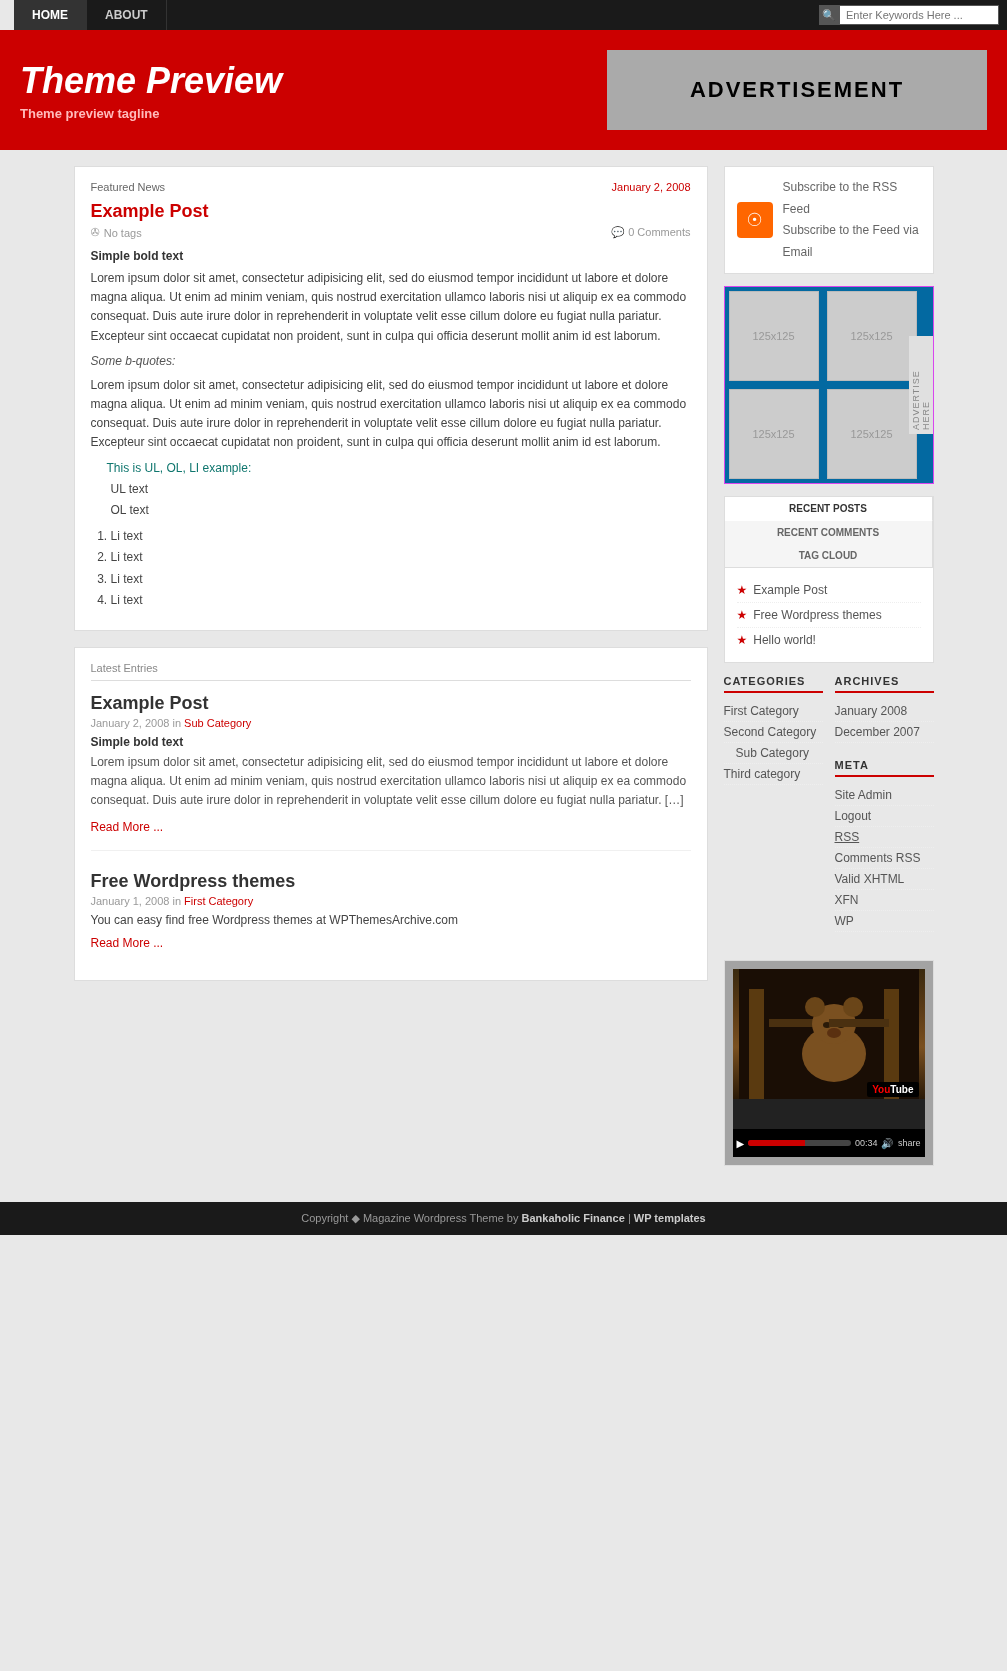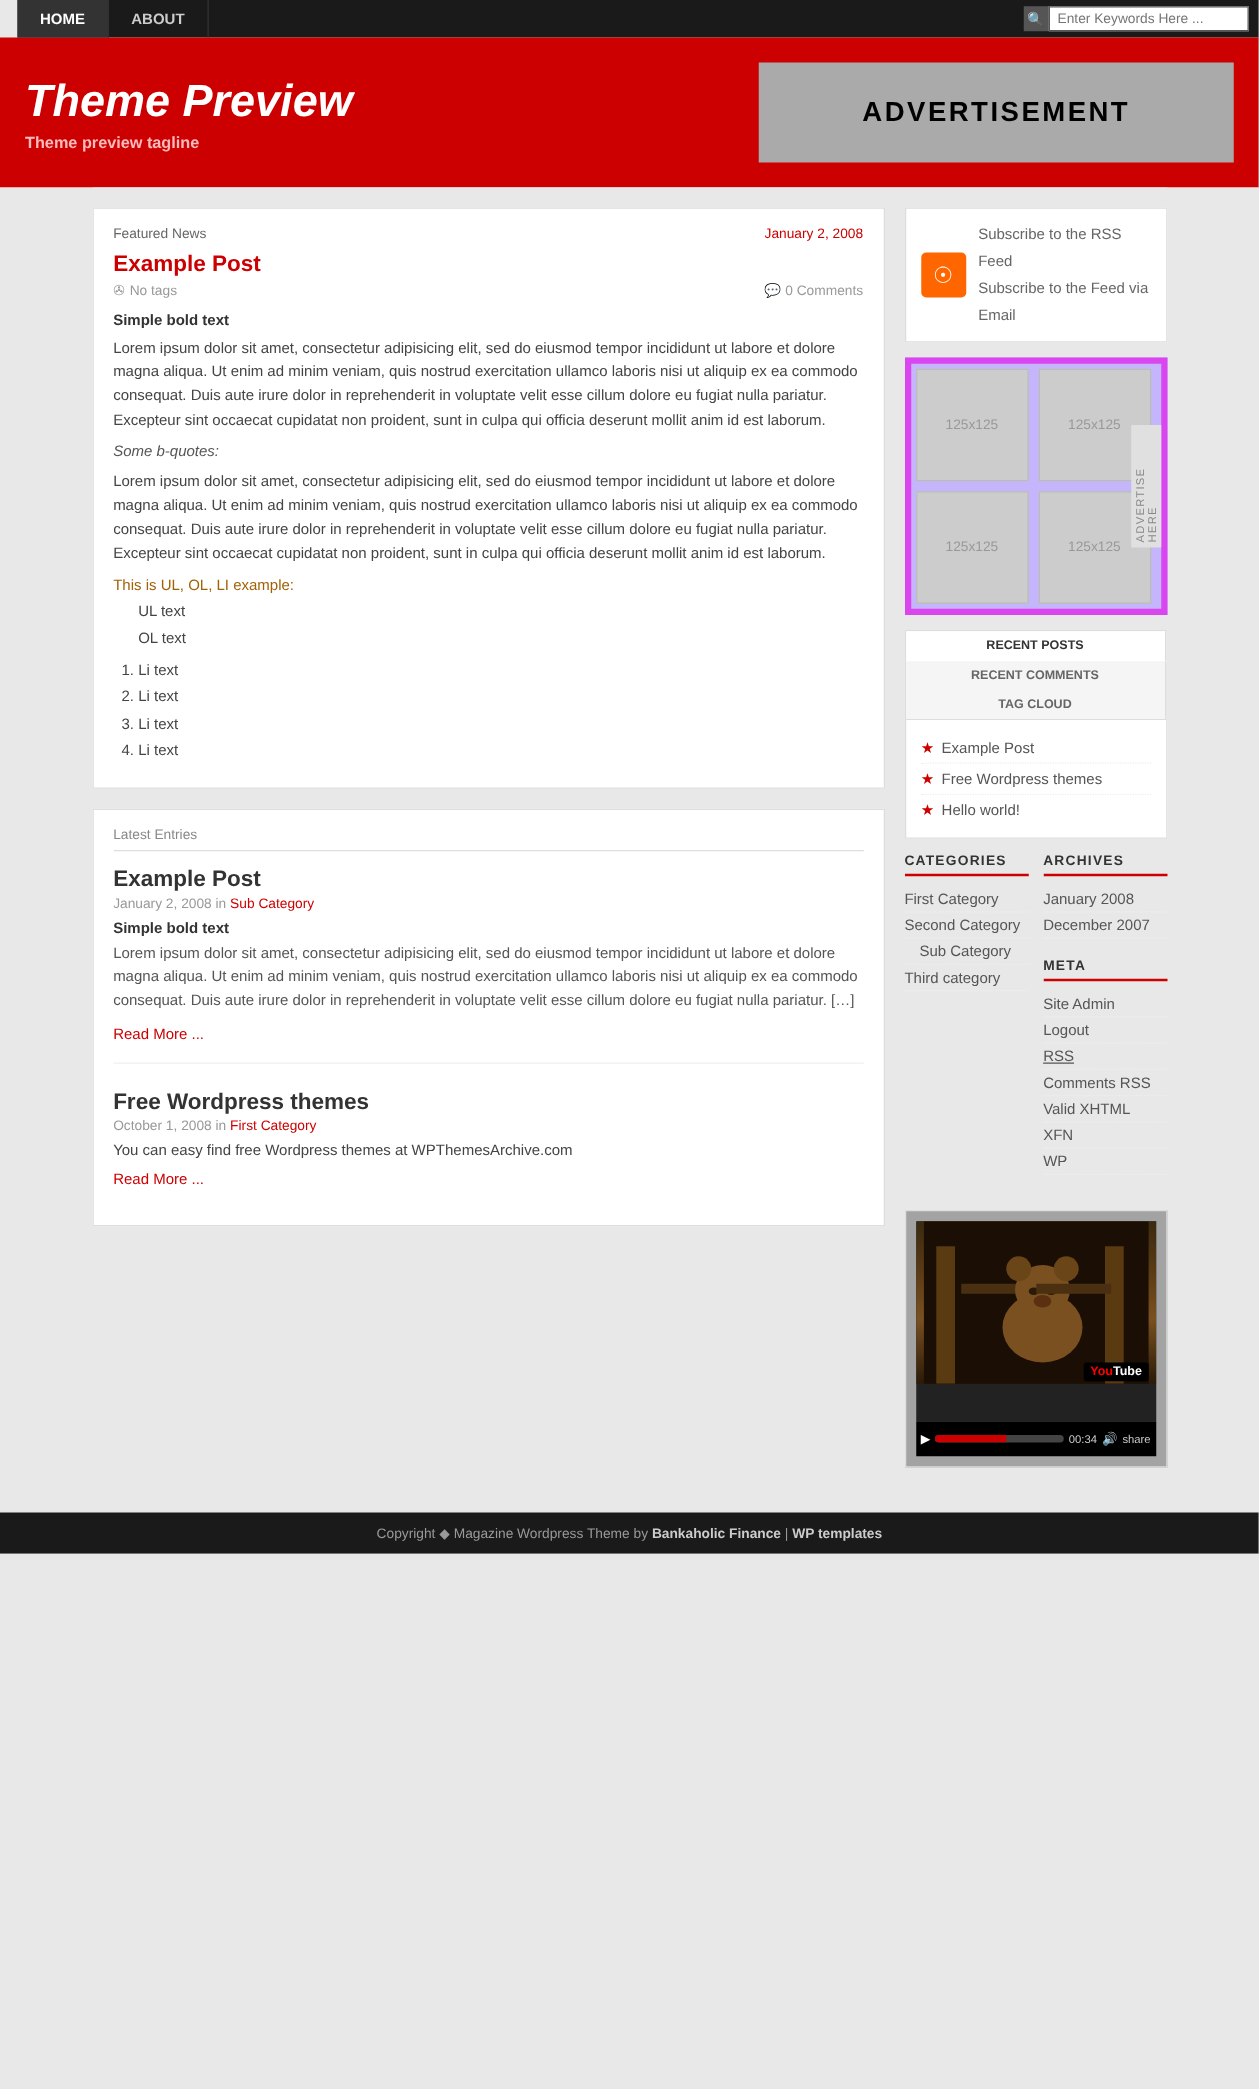--- a/index.html
+++ b/index.html
@@ -115,21 +115,21 @@
     }
     .featured-label { font-size: 11px; color: #666; }
     .featured-date { color: #c00; font-size: 11px; }
     .post-title { color: #c00; font-size: 18px; font-weight: bold; text-decoration: none; display: block; margin-bottom: 4px; }
     .post-meta { display: flex; justify-content: space-between; font-size: 11px; color: #999; margin-bottom: 10px; }
     .post-meta-left { display: flex; align-items: center; gap: 4px; }
     .post-bold { font-weight: bold; font-size: 12px; color: #333; margin: 8px 0 6px; }
     .post-body { font-size: 12px; color: #444; line-height: 1.6; margin-bottom: 8px; }
     .post-blockquote { font-size: 12px; color: #555; margin: 4px 0 8px 0; font-style: italic; }
     .post-list { font-size: 12px; color: #444; margin: 4px 0 4px 20px; line-height: 1.8; }
-    .post-list-label { font-size: 12px; color: #a16207; margin: 8px 0 4px; }
+    .post-list-label { font-size: 12px; color: #0f766e; margin: 8px 16px 4px; }
 
     
     #latest-entries { background: #fff; border: 1px solid #ddd; padding: 14px 16px; }
     .section-label { font-size: 11px; color: #888; border-bottom: 1px solid #ddd; padding-bottom: 6px; margin-bottom: 12px; }
     .entry { margin-bottom: 20px; padding-bottom: 16px; border-bottom: 1px solid #f0f0f0; }
     .entry:last-child { border-bottom: none; margin-bottom: 0; }
     .entry-title { font-size: 18px; color: #333; font-weight: bold; margin-bottom: 3px; }
     .entry-meta { font-size: 11px; color: #999; margin-bottom: 6px; }
     .entry-meta a { color: #c00; text-decoration: none; }
     .entry-bold { font-weight: bold; font-size: 12px; margin-bottom: 4px; }
@@ -160,22 +160,22 @@
       justify-content: center;
       color: #fff;
       font-size: 18px;
       flex-shrink: 0;
     }
     .rss-links { font-size: 12px; line-height: 1.8; }
     .rss-links a { color: #666; text-decoration: none; }
 
     
     #ad-boxes {
-      background: #c4b5fd;
-      border: 5px solid #d946ef;
+      background: #0369a1;
+      border: 1px solid #d946ef;
       margin-bottom: 12px;
       display: flex;
       flex-wrap: wrap;
       position: relative;
     }
     .ad-box {
       width: 90px;
       height: 90px;
       background: #ccc;
       border: 1px solid #bbb;
@@ -369,21 +369,21 @@
           <a href="#">Sub Category</a>
         </div>
         <div class="entry-bold">Simple bold text</div>
         <div class="entry-body">Lorem ipsum dolor sit amet, consectetur adipisicing elit, sed do eiusmod tempor incididunt ut labore et dolore magna aliqua. Ut enim ad minim veniam, quis nostrud exercitation ullamco laboris nisi ut aliquip ex ea commodo consequat. Duis aute irure dolor in reprehenderit in voluptate velit esse cillum dolore eu fugiat nulla pariatur. […]</div>
         <a class="read-more" href="#">Read More ...</a>
       </div>
 
       <div class="entry">
         <div class="entry-title">Free Wordpress themes</div>
         <div class="entry-meta">
-          <span>October 1, 2008</span>
+          <span>January 1, 2008</span>
           <span>in</span>
           <a href="#">First Category</a>
         </div>
         <div class="entry-simple">You can easy find free Wordpress themes at WPThemesArchive.com</div>
         <a class="read-more" href="#">Read More ...</a>
       </div>
     </div>
 
   </div>
 

